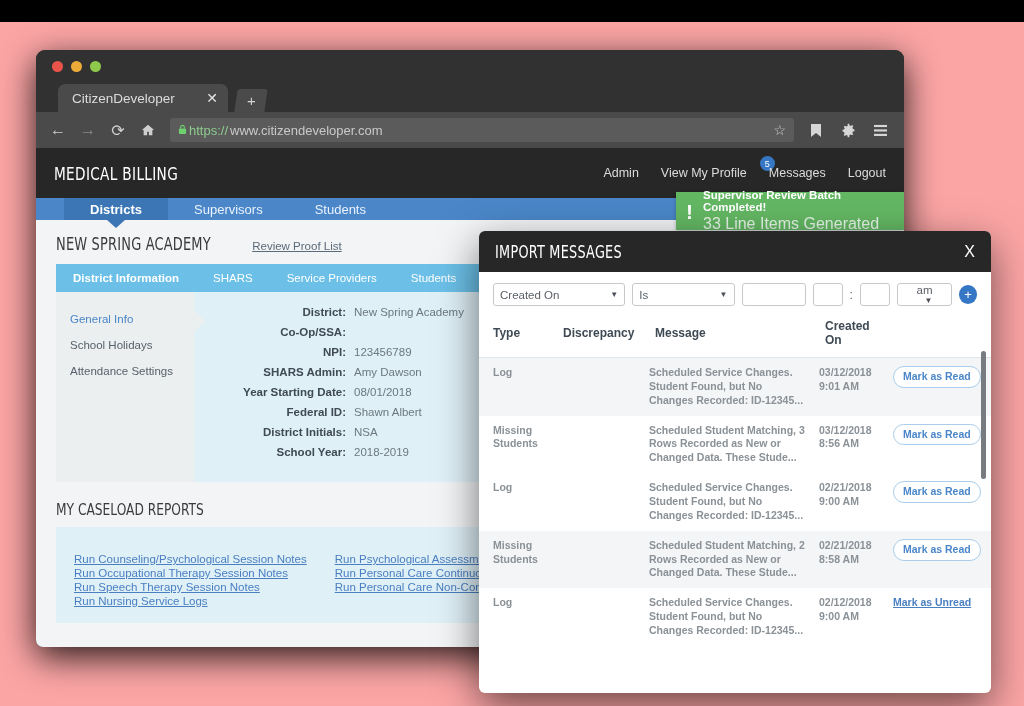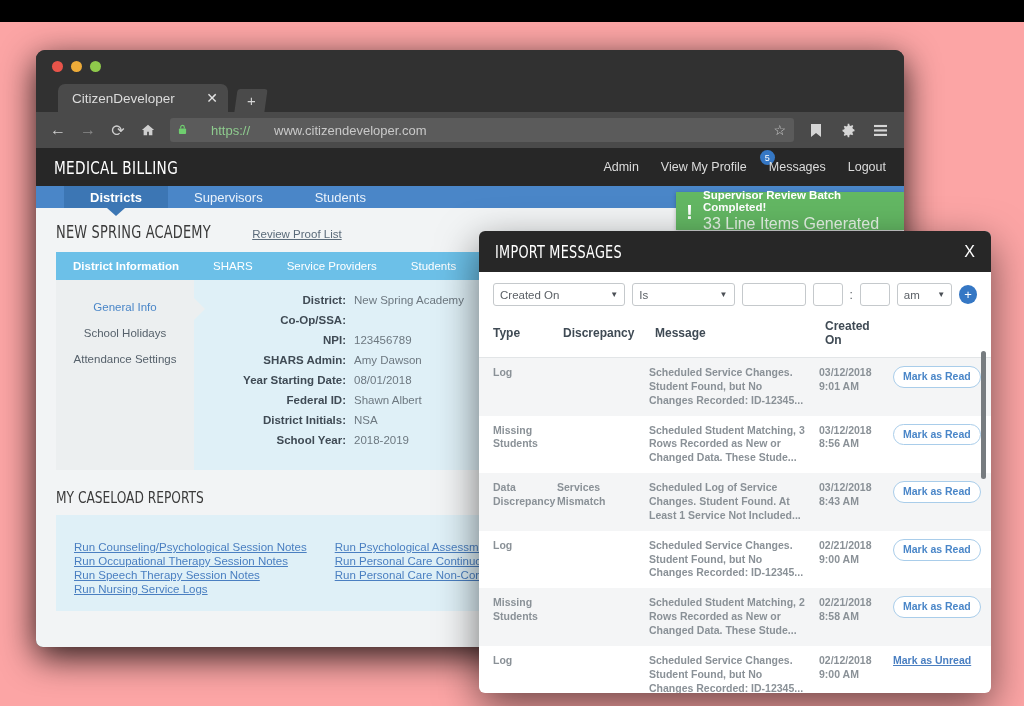--- a/index.html
+++ b/index.html
@@ -46,35 +46,35 @@
     height:36px; background:#4a4a4a; display:flex; align-items:center;
     padding:0 8px; gap:2px;
   }
   .tb-btn {
     width:28px; height:28px; display:flex; align-items:center; justify-content:center;
     color:#cfcfcf;
   }
   .tb-btn.dim { color:#8a8a8a; }
   .omnibox {
     flex:1; height:24px; margin:0 6px; background:#5b5b5b; border-radius:3px;
-    display:flex; align-items:center; padding:0 8px; gap:24px;
+    display:flex; align-items:center; padding:0 8px; gap:2px;
     font-size:13px; color:#c9c9c9;
   }
   .lock { color:#6fce6f; font-size:11px; }
   .scheme { color:#8ecb8e; }
   .star { margin-left:auto; color:#cfcfcf; font-size:14px; }
   .tb-right { display:flex; align-items:center; gap:4px; padding-right:2px; }
 
   
   #viewport {
     position:absolute; left:0; top:98px; width:868px; height:499px;
     background:#f2f4f5; overflow:hidden;
   }
   .app-header {
-    height:38px; background:#272727; display:flex; align-items:center;
+    height:50px; background:#272727; display:flex; align-items:center;
     padding:0 18px; position:relative;gap:8px;
   }
   .brand {
     color:#fff; font-size:18.5px; letter-spacing:.4px;
     font-family:"DejaVu Sans Condensed","Liberation Sans", sans-serif;
     transform: scaleX(.82); transform-origin:left center; font-weight:400;
   }
   .hdr-nav { margin-left:auto; display:flex; align-items:center; gap:22px;
              font-size:12.5px; color:#dcdcdc; position:relative; }
   .hdr-nav a { color:#dcdcdc; text-decoration:none; position:relative; }
@@ -127,21 +127,21 @@
     height:28px; background:#6cc0e8; display:flex; align-items:stretch;
     font-size:11.5px;
   }
   .sub-tab { padding:0 17px; display:flex; align-items:center; color:#fff; white-space:nowrap;}
   .sub-tab.active { background:#6cc0e8; color:#fff; font-weight:bold; }
 
   .card-body { display:flex; background:#dff0f7; min-height:150px; }
   .side-menu {
     width:138px; background:#eceff0; padding:14px 0 10px 0; position:relative;
   }
-  .side-item { padding:7px 14px; font-size:11.5px; color:#56616b;text-align:center; }
+  .side-item { padding:7px 14px; font-size:11.5px; color:#56616b; }
   .side-item.active { color:#4a86c8; }
   .side-arrow {
     position:absolute; right:-11px; top:18px;
     border-top:11px solid transparent; border-bottom:11px solid transparent;
     border-left:11px solid #eceff0;
   }
   .info-grid { flex:1; padding:14px 0 16px 0; }
   .info-row { display:flex; font-size:11.5px; margin-bottom:8px; }
   .info-label { width:160px; text-align:right; color:#3f4a54; font-weight:bold; padding-right:8px; }
   .info-value { color:#6d7880; }
@@ -187,21 +187,21 @@
     display:flex; align-items:center; padding:0 6px; font-family:"Liberation Sans", sans-serif;
   }
   .sel { justify-content:space-between; }
   .sel .caret { color:#4a4f55; font-size:8px; margin-left:8px; }
   .sel-created { width:140px; }
   .sel-is { width:108px;text-align:center; }
   .txt-date { width:64px; }
   .txt-hh { width:30px; }
   .txt-mm { width:30px; }
   .colon { color:#5b6066; font-size:12px; }
-  .sel-ampm { width:58px; }
+  .sel-ampm { width:58px;flex-direction:column; }
   .add-btn {
     width:19px; height:19px; border-radius:50%; background:#3577c4; color:#fff;
     display:flex; align-items:center; justify-content:center; font-size:13px; line-height:1;
   }
 
   .tbl-wrap { flex:1; position:relative; overflow:hidden; }
   table.msgs { width:100%; border-collapse:collapse; table-layout:fixed; }
   table.msgs th {
     text-align:left; font-size:12px; color:#3f4a54; font-weight:bold;
     padding:2px 6px 10px 12px; border-bottom:1px solid #e2e5e7; background:#fff;
@@ -482,27 +482,20 @@
               <td class="c-disc"></td>
               <td class="c-msg">Scheduled Service Changes. Student Found, but No Changes Recorded: ID-12345...</td>
               <td class="c-date">03/12/2018 9:01 AM</td>
               <td class="c-act"><span class="btn-read">Mark as Read</span></td>
             </tr>
             <tr>
               <td class="c-type">Missing Students</td>
               <td class="c-disc"></td>
               <td class="c-msg">Scheduled Student Matching, 3 Rows Recorded as New or Changed Data. These Stude...</td>
               <td class="c-date">03/12/2018 8:56 AM</td>
-              <td class="c-act"><span class="btn-read">Mark as Read</span></td>
-            </tr>
-            <tr class="alt">
-              <td class="c-type">Data Discrepancy</td>
-              <td class="c-disc">Services Mismatch</td>
-              <td class="c-msg">Scheduled Log of Service Changes. Student Found. At Least 1 Service Not Included...</td>
-              <td class="c-date">03/12/2018 8:43 AM</td>
               <td class="c-act"><span class="btn-read">Mark as Read</span></td>
             </tr>
             <tr>
               <td class="c-type">Log</td>
               <td class="c-disc"></td>
               <td class="c-msg">Scheduled Service Changes. Student Found, but No Changes Recorded: ID-12345...</td>
               <td class="c-date">02/21/2018 9:00 AM</td>
               <td class="c-act"><span class="btn-read">Mark as Read</span></td>
             </tr>
             <tr class="alt">

